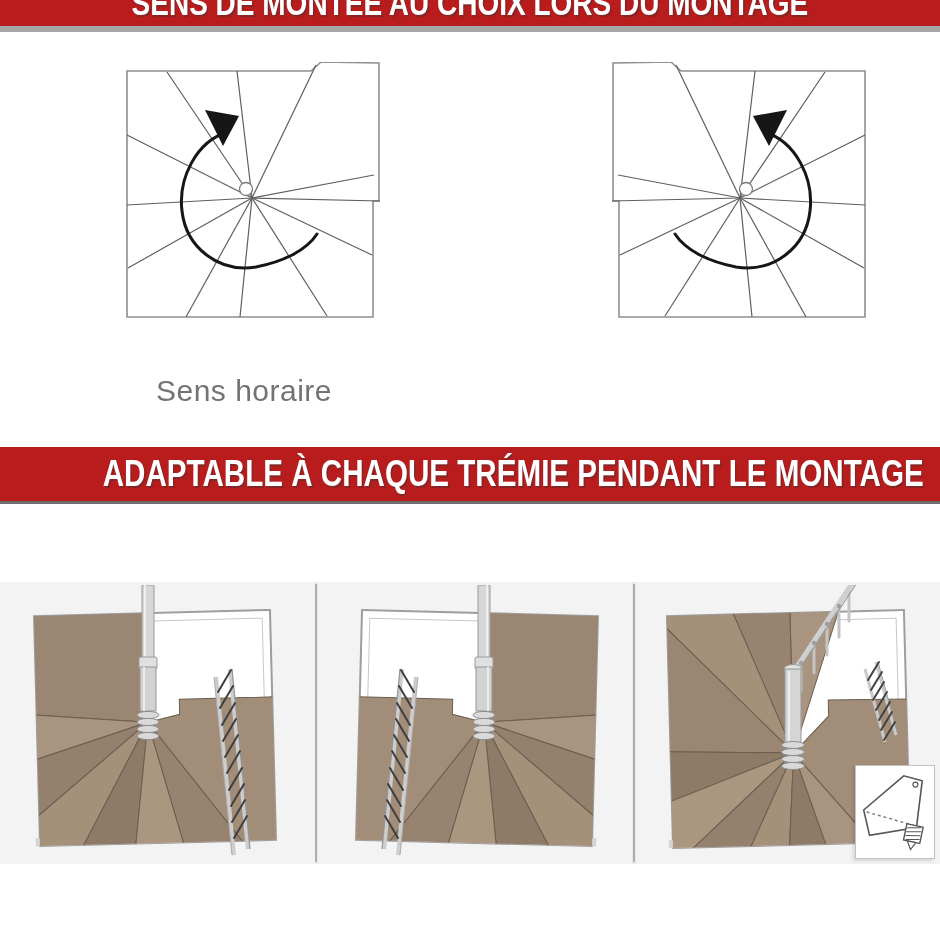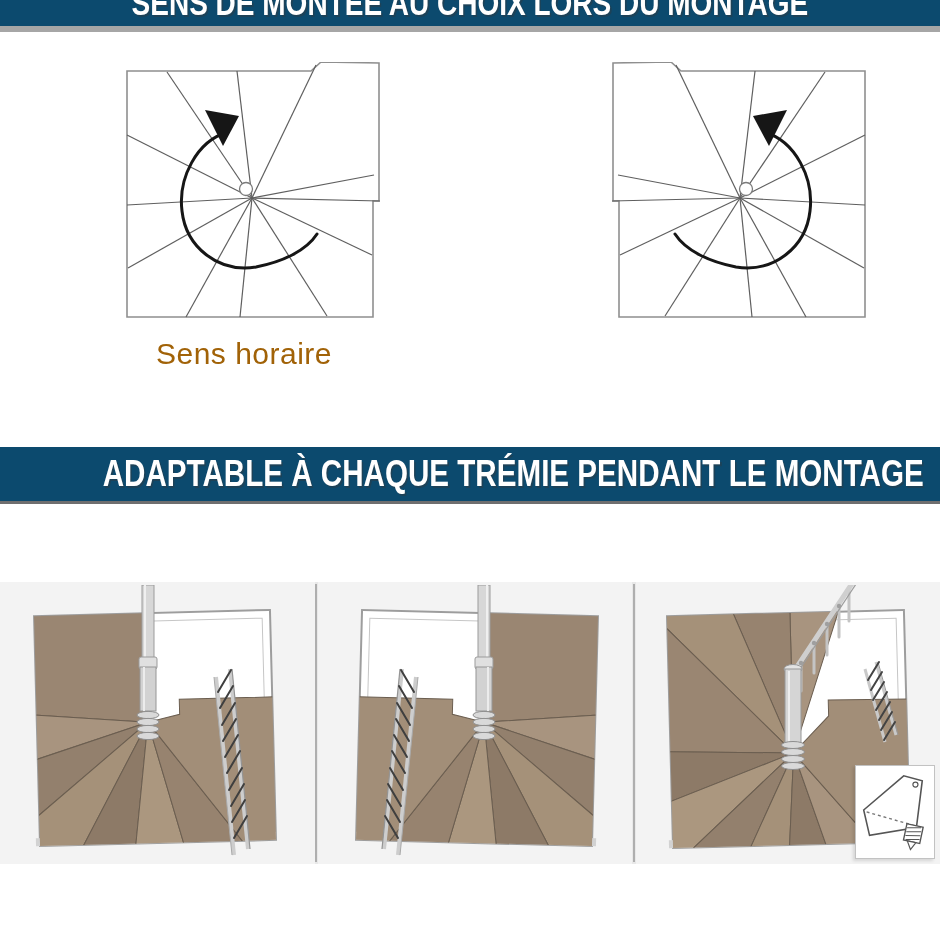--- a/index.html
+++ b/index.html
@@ -1,32 +1,32 @@
 <!DOCTYPE html>
 <html><head>
 <meta charset="utf-8">
 <style>
   html,body{margin:0;padding:0;background:#fff;}
   #stage{position:relative;width:940px;height:940px;background:#ffffff;overflow:hidden;
          font-family:"Liberation Sans", sans-serif;}
   .abs{position:absolute;}
 
   
-  .banner{left:0;width:940px;background:#0c4a6e;text-align:center;overflow:hidden;}
+  .banner{left:0;width:940px;background:#b91c1c;text-align:center;overflow:hidden;}
   .banner-text{display:inline-block;color:#ffffff;font-weight:700;white-space:nowrap;
                transform:scaleX(0.80);transform-origin:50% 50%;
                text-shadow:2px 2px 0 rgba(55,55,55,0.40);}
   #banner-top{top:0;height:26px;}
   #banner-top .banner-text{font-size:35px;line-height:44px;margin-top:-19px;}
   #banner-top-edge{top:26px;height:6px;left:0;width:940px;background:#a6a6a6;}
   #banner-adapt{top:447px;height:54px;border-bottom:3px solid #6f6f6f;text-align:center;}
   #banner-adapt .banner-text{font-size:37px;line-height:54px;}
 
   
-  .dir-label{top:336px;height:36px;font-size:30px;line-height:36px;color:#a16207;
+  .dir-label{top:373px;height:36px;font-size:30px;line-height:36px;color:#737373;
              text-align:center;letter-spacing:0.5px;}
 
   
   #strip{top:582px;left:0;width:940px;height:282px;background:#e8e8e8;}
   .panel{position:absolute;top:0;height:282px;background:#f3f3f3;}
   .panel svg{position:absolute;left:3px;top:3px;}
   .vdivider{position:absolute;top:2px;height:278px;width:2px;background:#aeaeae;}
 
   
   #inset{position:absolute;left:219px;top:183px;width:78px;height:92px;background:#ffffff;

